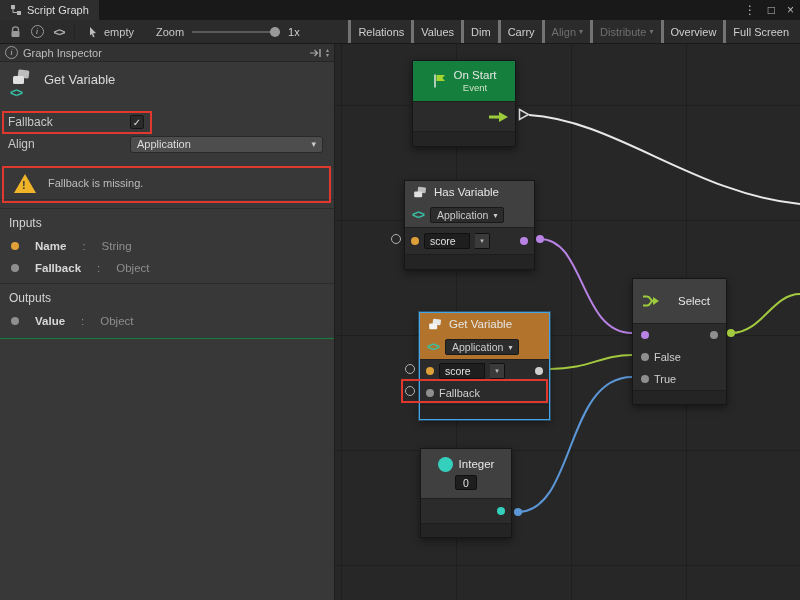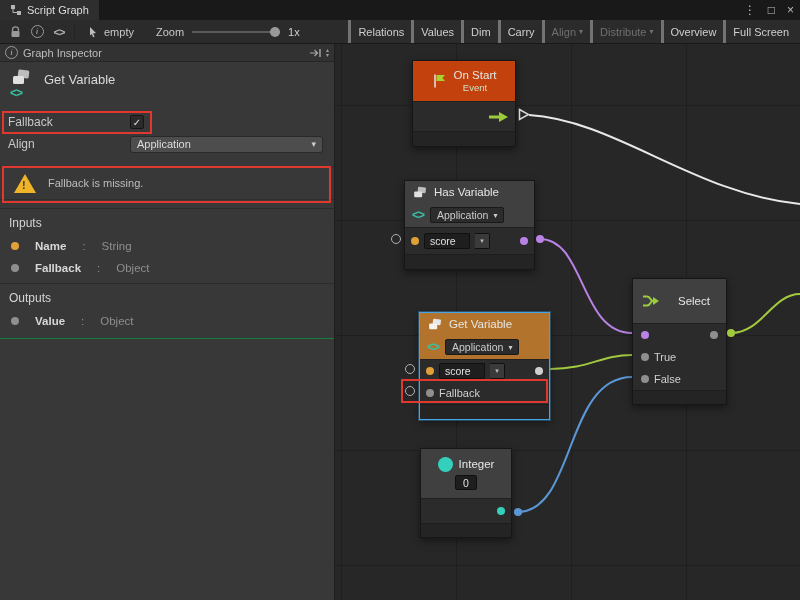--- a/index.html
+++ b/index.html
@@ -69,21 +69,21 @@
     background-size:115px 115px; background-position:6px 61px; }
   .wires{ position:absolute; left:0; top:0; z-index:5; pointer-events:none; }
   .wire{ fill:none; stroke-width:2; }
   .wire.white{ stroke:#e8e8e8; }
   .wire.purple{ stroke:#b983e6; }
   .wire.green{ stroke:#a3c93f; }
   .wire.blue{ stroke:#5b96d6; }
   .node{ position:absolute; z-index:10; background:#2b2b2b; border:1px solid #161616; box-shadow:0 3px 8px rgba(0,0,0,.45); }
   .node.selected{ border:1px solid #44a6e8; box-shadow:0 0 0 1px rgba(68,166,232,.35), 0 3px 8px rgba(0,0,0,.45); }
   .nheader{ padding:0; }
-  .nheader.green{ background:#c2410c; }
+  .nheader.green{ background:#15803d; }
   .nheader.dark{ background:#404040; }
   .nheader.orange{ background:#b2742c; }
   .hrow{ display:flex; align-items:center; gap:6px; padding:0 7px; height:22px; }
   .hrow.tall{ height:24px; }
   .hrow.center{ justify-content:center; }
   .ntitle{ color:#e6e6e6; font-size:11.5px; }
   .nsub{ color:#cfe0c6; font-size:9.5px; }
   .htext{ display:flex; flex-direction:column; align-items:center; line-height:1.25; }
   .onstart-head{ display:flex; align-items:center; justify-content:center; gap:7px; height:40px; }
   .chip{ background:#2c2c2c; border:1px solid #191919; border-radius:2px; color:#ccc; font-size:10.5px; padding:1px 6px; display:flex; align-items:center; gap:5px; }
@@ -366,25 +366,25 @@
             </svg>
           <span class="ntitle">Select</span>
         </div>
         <div class="nbody">
           <div class="prow" style="padding:0 8px;">
             <span class="dot purple"></span>
             <span class="dot gray right"></span>
           </div>
           <div class="prow" style="padding:0 8px;">
             <span class="dot gray"></span>
-            <span class="plabel">True</span>
+            <span class="plabel">False</span>
           </div>
           <div class="prow" style="padding:0 8px;">
             <span class="dot gray"></span>
-            <span class="plabel">False</span>
+            <span class="plabel">True</span>
           </div>
         </div>
         <div class="nfooter" style="height:14px;"></div>
       </div>
 
       <div class="node" style="left:85px;top:404px;width:92px;">
         <div class="nheader dark" style="padding:6px 0 7px 0;">
           <div class="hrow center" style="height:18px;">
             <span class="int-icon"></span>
             <span class="ntitle">Integer</span>

